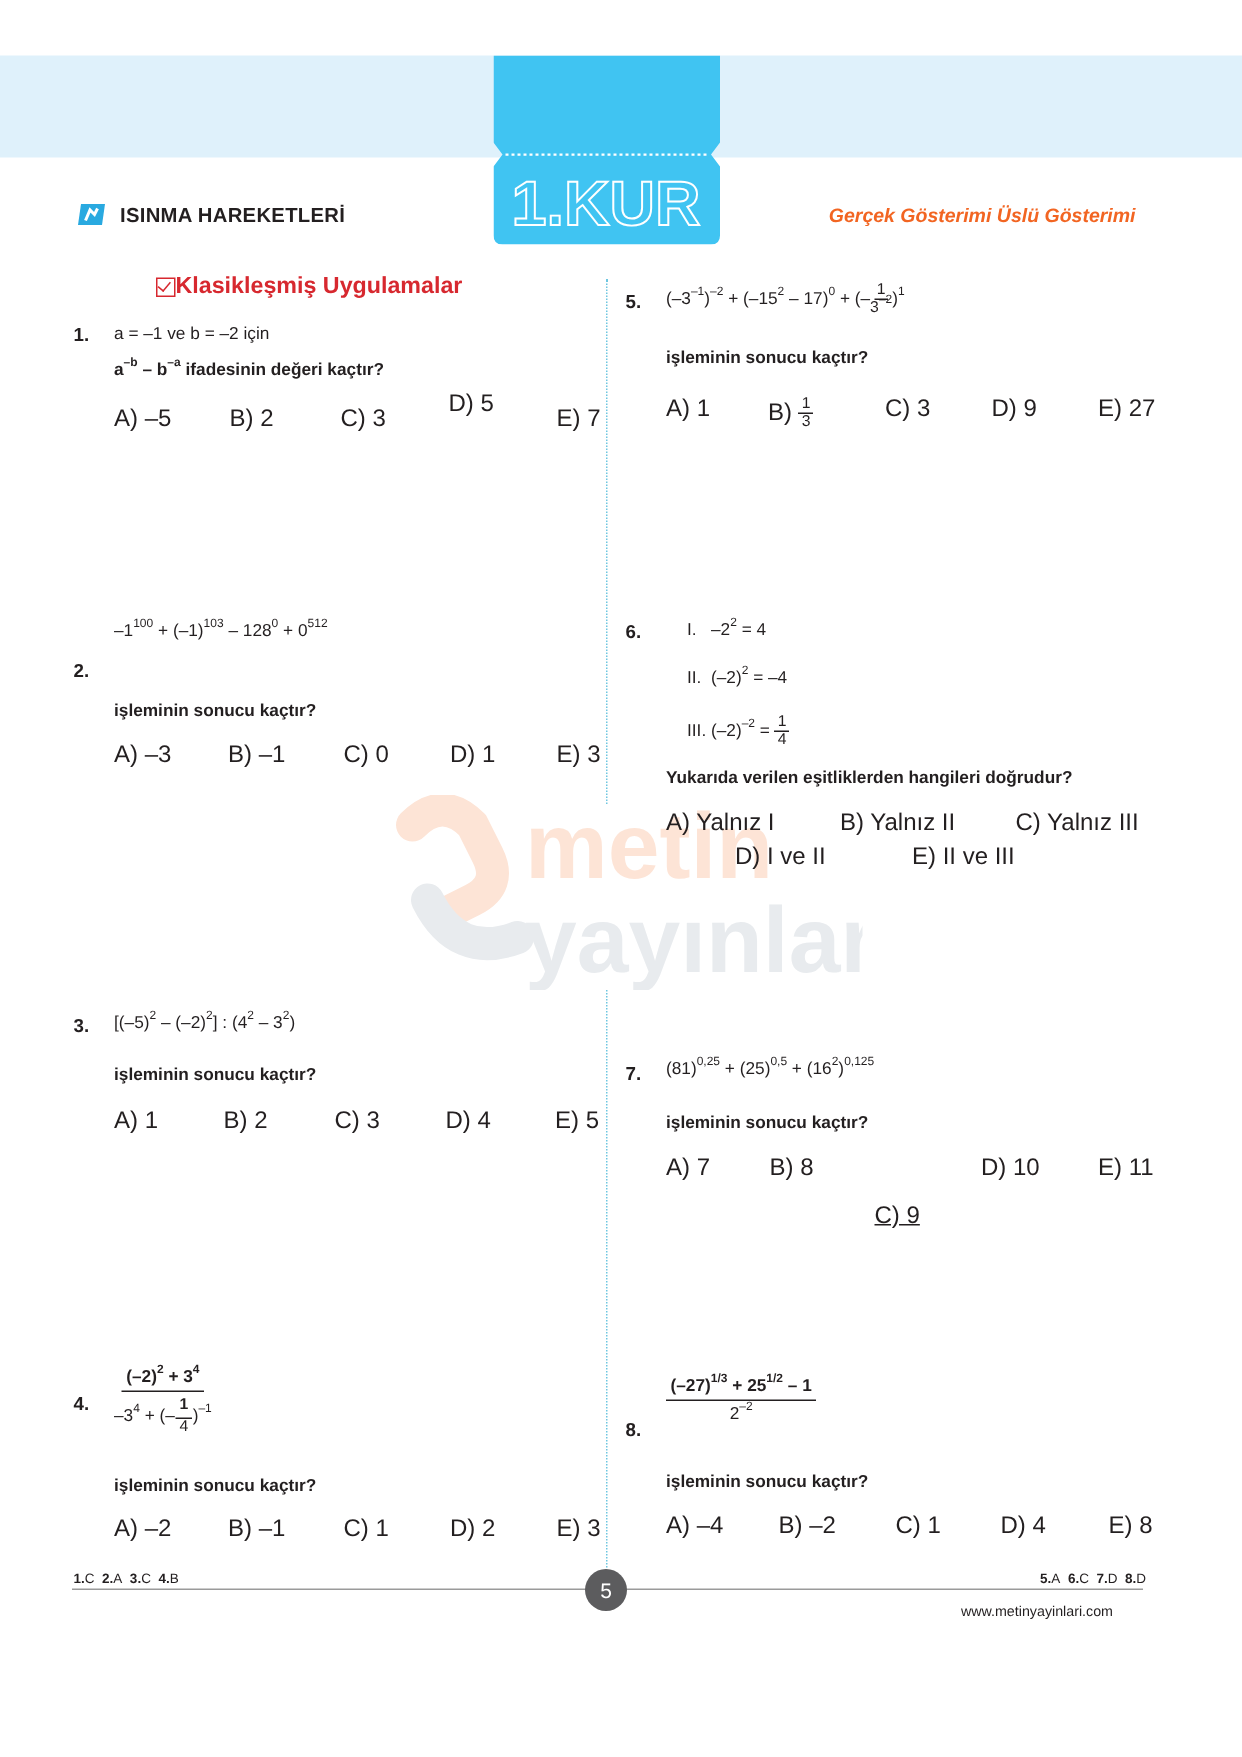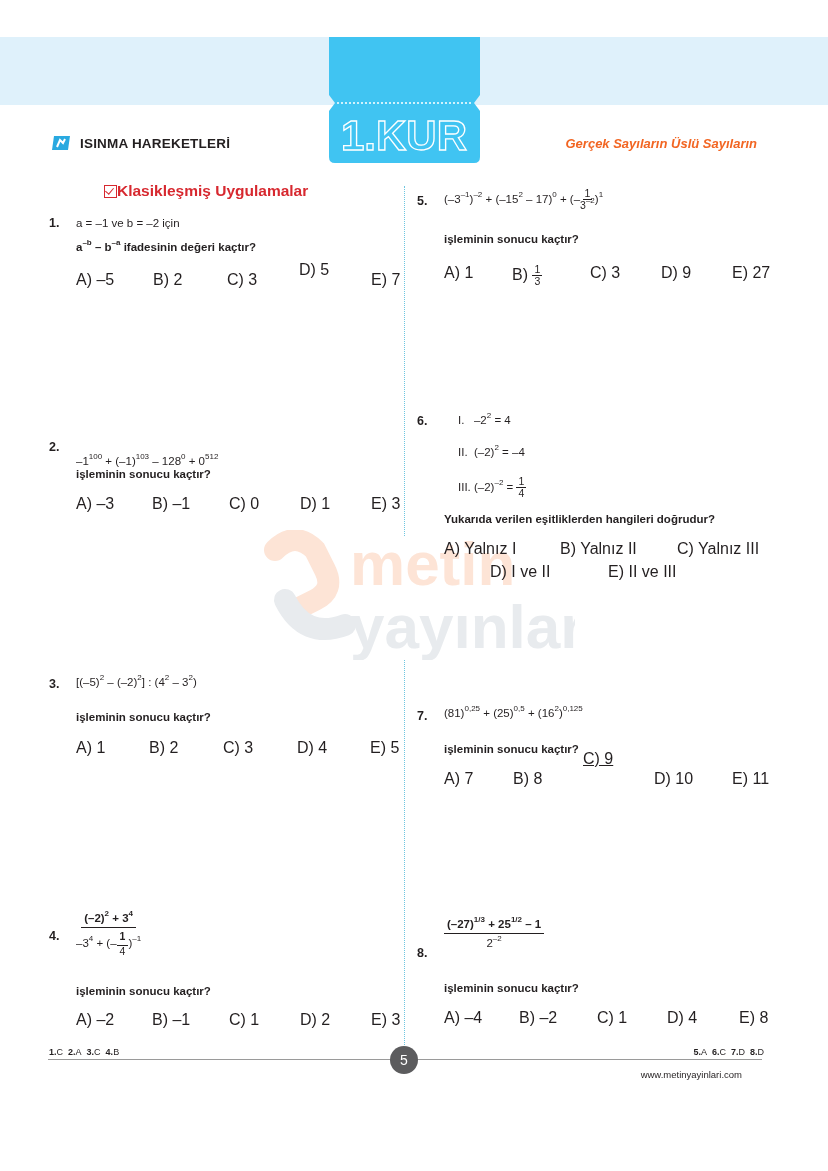--- a/index.html
+++ b/index.html
@@ -44,21 +44,21 @@
     <text x="75" y="113" text-anchor="middle" font-family="Liberation Sans, sans-serif" font-size="42" fill="none" stroke="#fff" stroke-width="1.3" font-weight="bold">1.KUR</text>
   </svg>
 </div>
 <div class="header-left">
   <svg class="logo" viewBox="0 0 20 18">
       <path d="M2 2 H18 L16 16 H0 Z" fill="#29a9e0"></path>
       <path d="M5 13 L8 6 L11 9 L13 5" stroke="#fff" stroke-width="2" fill="none"></path>
     </svg>
   <span class="header-title">ISINMA HAREKETLERİ</span>
 </div>
-<div class="header-right">Gerçek Sayıların Üslü Sayıların</div>
+<div class="header-right">Gerçek Gösterimi Üslü Gösterimi</div>
 
 <div class="vdiv" style="top:186px;height:350px;"></div>
 <div class="vdiv" style="top:660px;height:385px;"></div>
 
 <div class="watermark">
   <svg width="320" height="130" viewBox="0 0 320 130">
     <path d="M20 20 Q40 0 60 20 L70 40 Q80 60 60 70 L40 80" stroke="#fde4d6" stroke-width="22" fill="none" stroke-linecap="round"></path>
     <path d="M30 70 Q50 110 90 95" stroke="#e8ebee" stroke-width="22" fill="none" stroke-linecap="round"></path>
     <text x="95" y="55" font-family="Liberation Sans, sans-serif" font-weight="bold" font-size="62" fill="#fde4d6" transform="scale(1,1)">metin</text>
     <text x="95" y="118" font-family="Liberation Sans, sans-serif" font-weight="bold" font-size="62" fill="#e8ebee">yayınları</text>
@@ -78,21 +78,21 @@
     <span class="opt" style="left:76px;top:271px;">A) –5</span>
     <span class="opt" style="left:153px;top:271px;">B) 2</span>
     <span class="opt" style="left:227px;top:271px;">C) 3</span>
     <span class="opt" style="left:299px;top:261px;">D) 5</span>
     <span class="opt" style="left:371px;top:271px;">E) 7</span>
   </div>
 </div>
 
 <div>
   <div class="qnum" style="left:49px;top:440px;">2.</div>
-  <div class="qline" style="left:76px;top:455px;">–1<sup>100</sup> + (–1)<sup>103</sup> – 128<sup>0</sup> + 0<sup>512</sup></div>
+  <div class="qline" style="left:76px;top:415px;">–1<sup>100</sup> + (–1)<sup>103</sup> – 128<sup>0</sup> + 0<sup>512</sup></div>
   <div class="qline bold" style="left:76px;top:468px;">işleminin sonucu kaçtır?</div>
   <div>
     <span class="opt" style="left:76px;top:495px;">A) –3</span>
     <span class="opt" style="left:152px;top:495px;">B) –1</span>
     <span class="opt" style="left:229px;top:495px;">C) 0</span>
     <span class="opt" style="left:300px;top:495px;">D) 1</span>
     <span class="opt" style="left:371px;top:495px;">E) 3</span>
   </div>
 </div>
 
@@ -167,21 +167,21 @@
   </div>
 </div>
 
 <div>
   <div class="qnum" style="left:417px;top:709px;">7.</div>
   <div class="qline" style="left:444px;top:707px;">(81)<sup>0,25</sup> + (25)<sup>0,5</sup> + (16<sup>2</sup>)<sup>0,125</sup></div>
   <div class="qline bold" style="left:444px;top:743px;">işleminin sonucu kaçtır?</div>
   <div>
     <span class="opt" style="left:444px;top:770px;">A) 7</span>
     <span class="opt" style="left:513px;top:770px;">B) 8</span>
-    <span class="opt" style="left:583px;top:750px;text-decoration:underline;">C) 9</span>
+    <span class="opt" style="left:583px;top:802px;text-decoration:underline;">C) 9</span>
     <span class="opt" style="left:654px;top:770px;">D) 10</span>
     <span class="opt" style="left:732px;top:770px;">E) 11</span>
   </div>
 </div>
 
 <div>
   <div class="qnum" style="left:417px;top:946px;">8.</div>
   <div class="qline" style="left:444px;top:918px;">
     <span class="bigfrac">
       <span class="num">(–27)<sup>1/3</sup> + 25<sup>1/2</sup> – 1</span>

